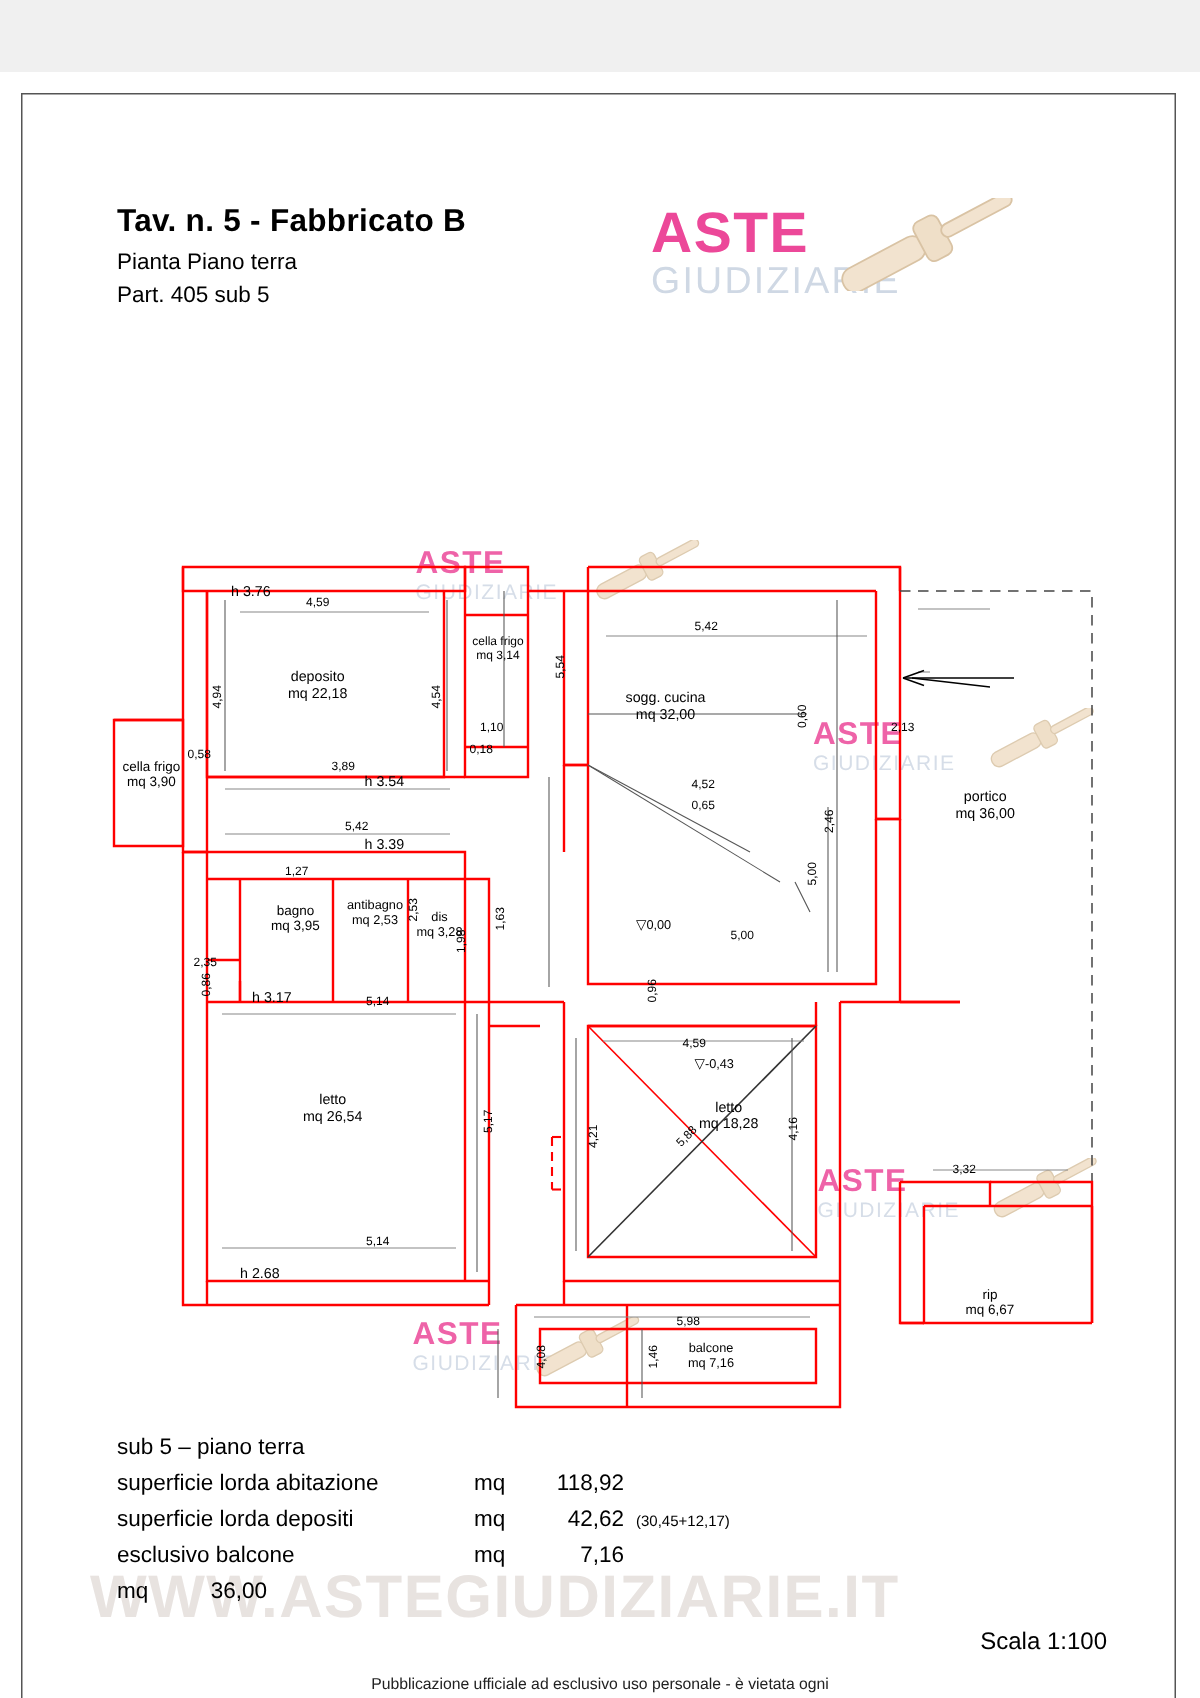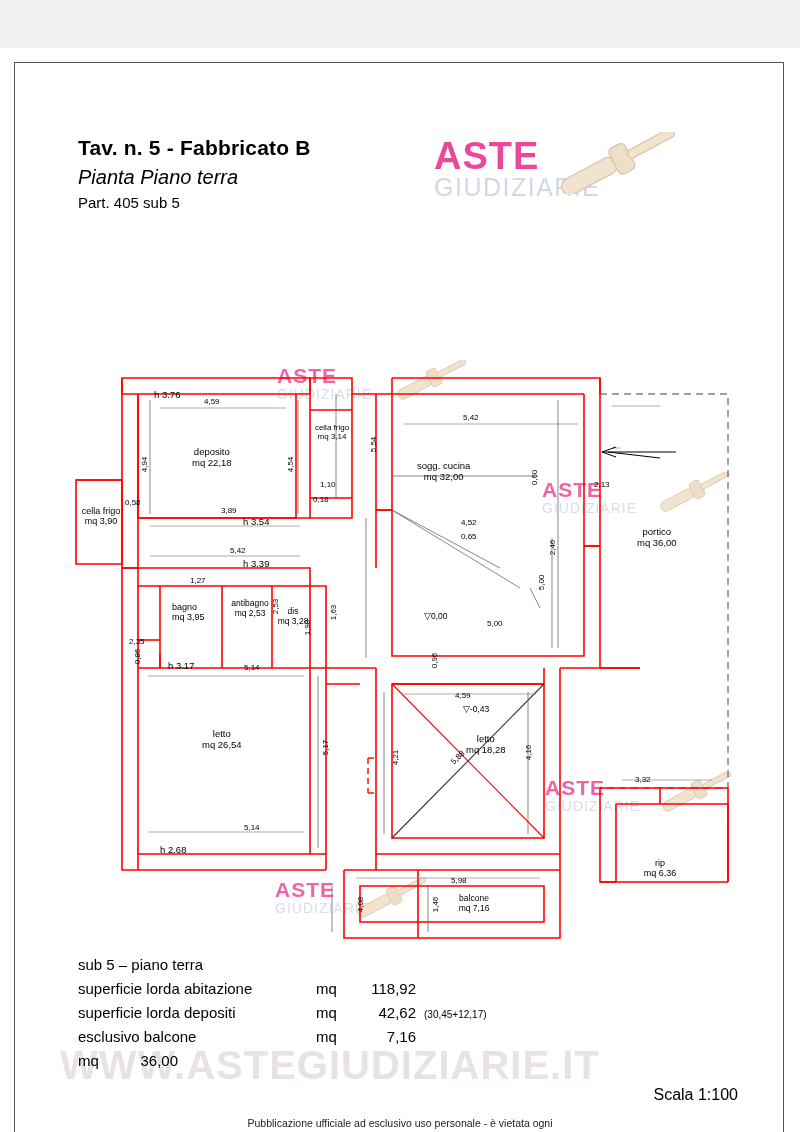--- a/index.html
+++ b/index.html
@@ -34,24 +34,23 @@
     left: 78px;
     top: 88px;
   }
   .title-main {
     font-size: 21px;
     font-weight: bold;
     letter-spacing: 0.2px;
     white-space: nowrap;
   }
   .title-sub {
-    font-size: 20px;
+    font-size: 15px;
     margin-top: 6px;
     white-space: nowrap;
-    font-style: italic;
   }
   .title-sub2 {
     font-size: 15px;
     margin-top: 5px;
     white-space: nowrap;
   }
 
   
   .logo {
     position: absolute;
@@ -363,21 +362,21 @@
     <div style="position:absolute; left:417px; top:412px; font-size:9.5px; text-align:center;">
       <div>sogg. cucina</div>
       <div>mq 32,00</div>
     </div>
 
     <div style="position:absolute; left:637px; top:478px; font-size:9.5px; text-align:center;">
       <div>portico</div>
       <div>mq 36,00</div>
     </div>
 
-    <div style="position:absolute; left:172px; top:554px; font-size:9px; width:50px;">
+    <div style="position:absolute; left:172px; top:554px; font-size:9px; text-align:center; width:50px;">
       <div>bagno</div>
       <div>mq 3,95</div>
     </div>
 
     <div style="position:absolute; left:226px; top:550px; font-size:8.5px; text-align:center; width:48px;">
       <div>antibagno</div>
       <div>mq 2,53</div>
     </div>
 
     <div style="position:absolute; left:275px; top:558px; font-size:8.5px; text-align:center; width:36px;">
@@ -395,21 +394,21 @@
       <div>mq 18,28</div>
     </div>
 
     <div style="position:absolute; left:450px; top:845px; font-size:8.5px; text-align:center; width:48px;">
       <div>balcone</div>
       <div>mq 7,16</div>
     </div>
 
     <div style="position:absolute; left:634px; top:810px; font-size:9px; text-align:center; width:52px;">
       <div>rip</div>
-      <div>mq 6,36</div>
+      <div>mq 6,67</div>
     </div>
 
     <div style="position:absolute; left:424px; top:563px; font-size:8.5px;">
       <span style="font-size:9px;">▽</span><span>0,00</span>
     </div>
     <div style="position:absolute; left:463px; top:656px; font-size:8.5px;">
       <span style="font-size:9px;">▽</span><span>-0,43</span>
     </div>
 
     <div style="position:absolute; left:204px; top:349px; font-size:8px;">4,59</div>

